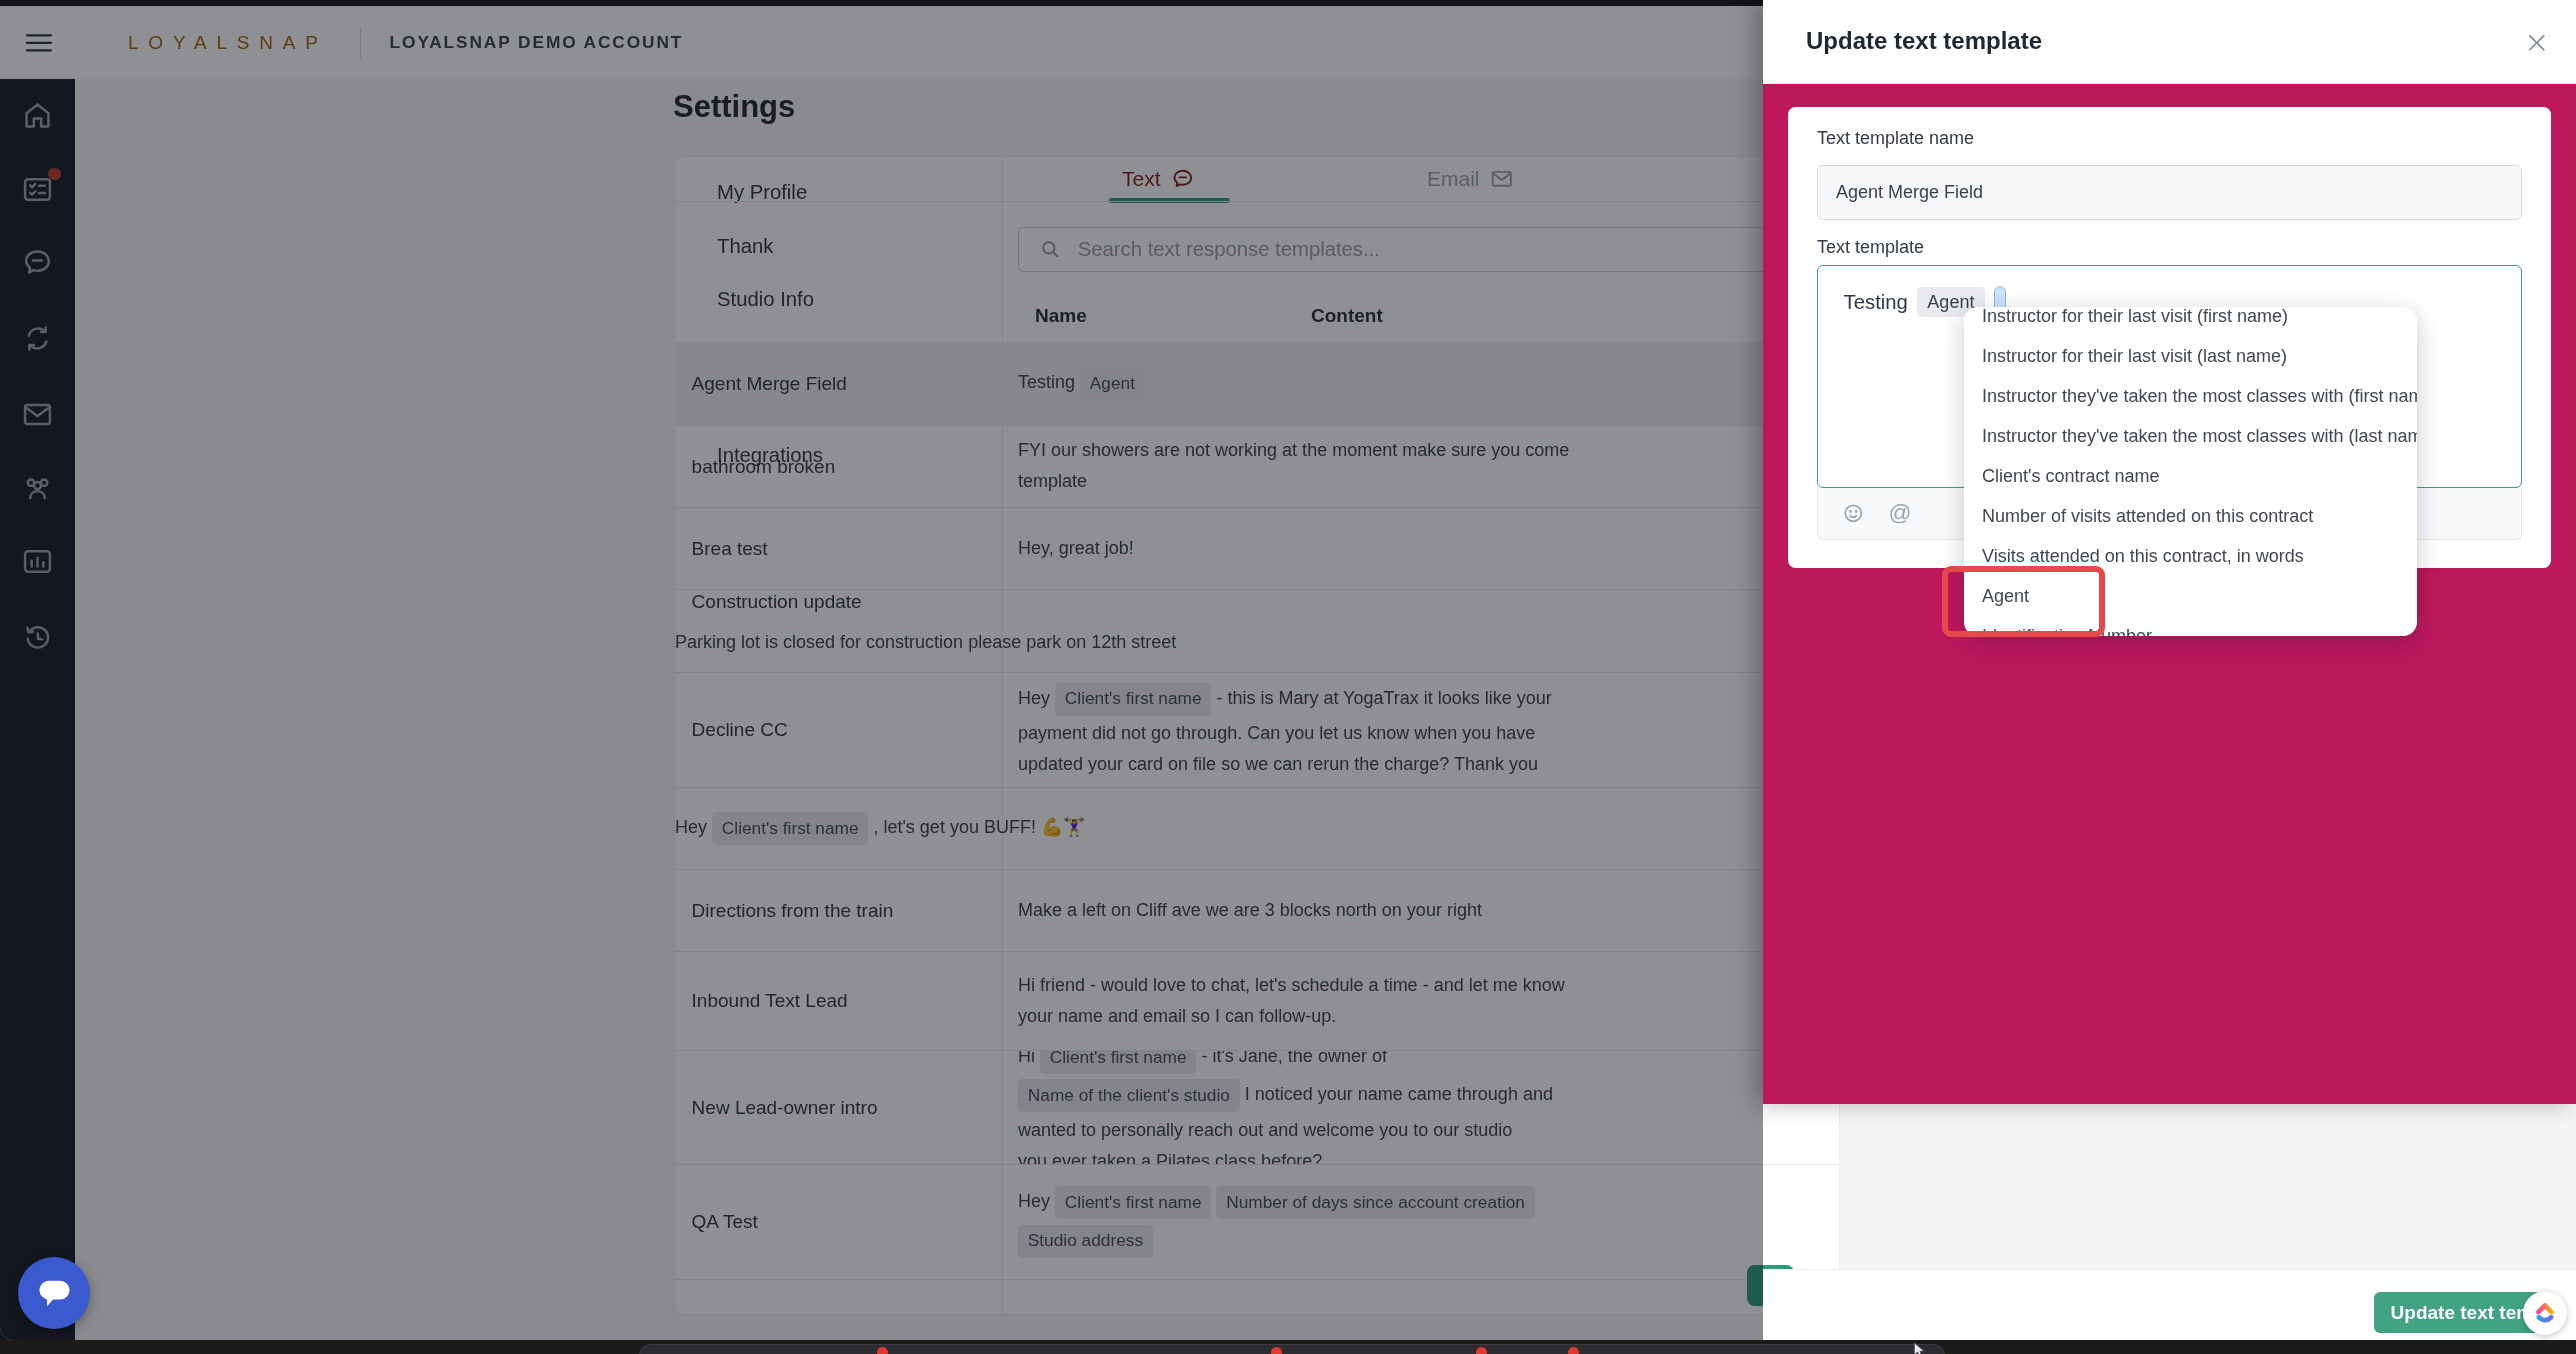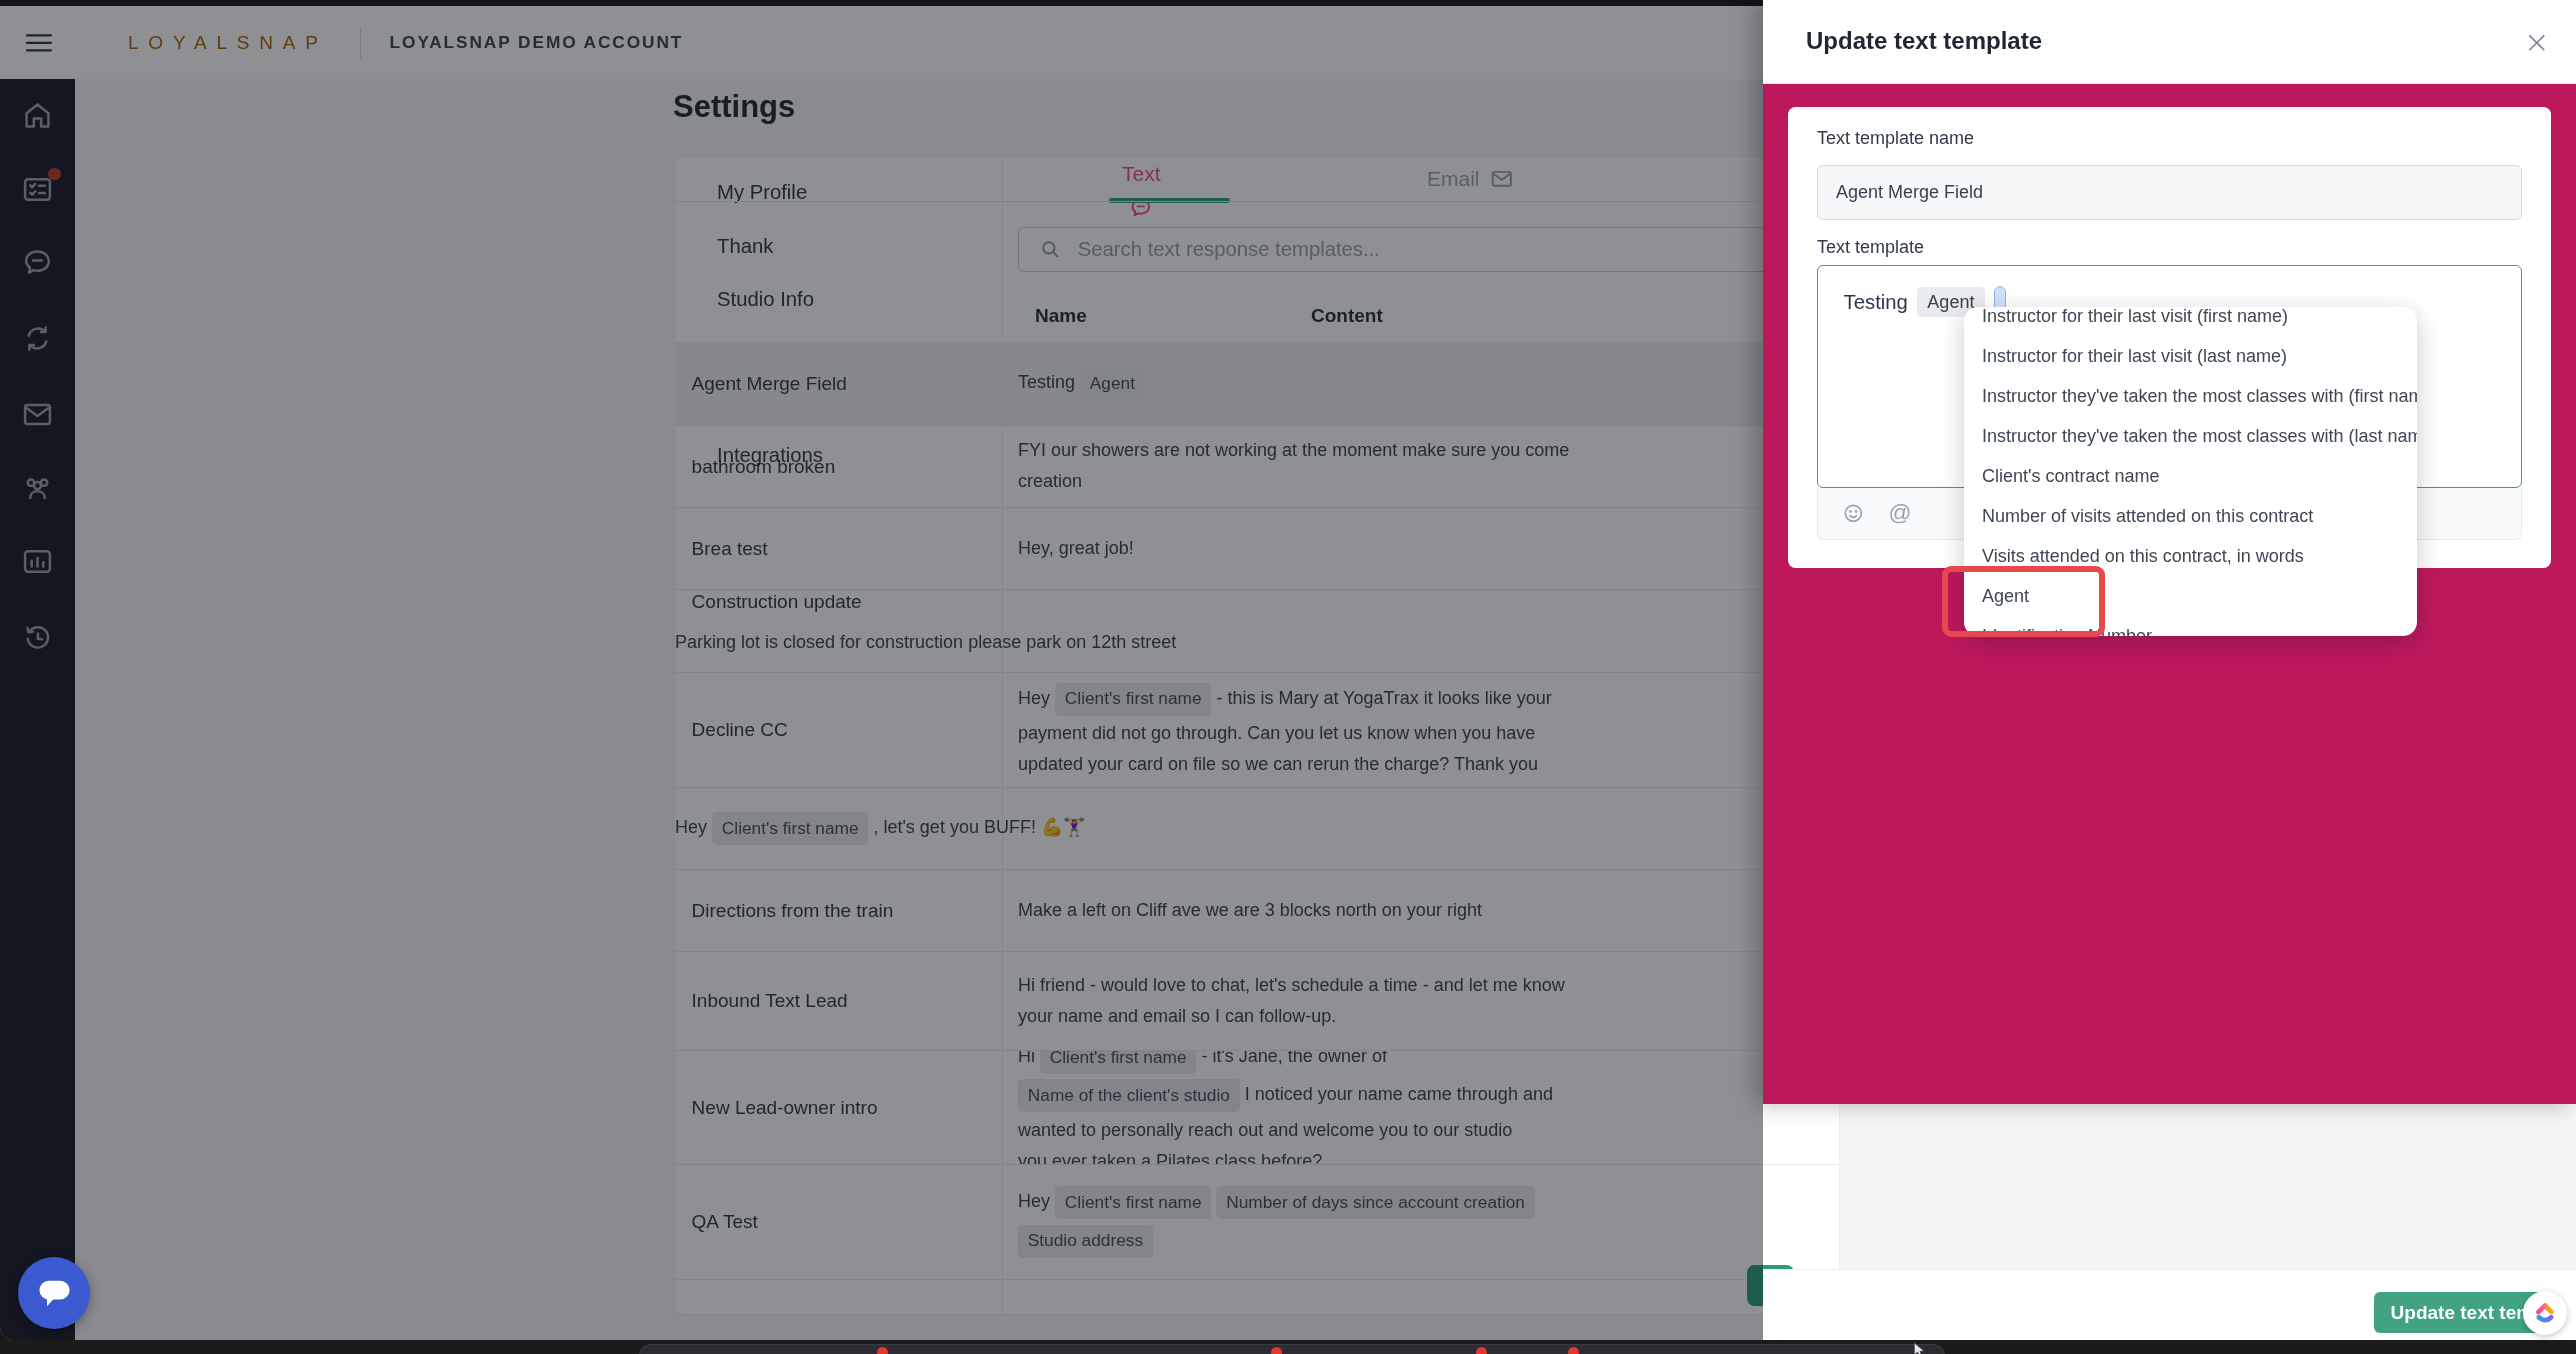--- a/index.html
+++ b/index.html
@@ -31,21 +31,21 @@
   #main-bg{left:75px;top:79px;width:2501px;height:1261px;background:#f4f5f7;}
   #settings-title{left:673px;top:89px;font-size:31px;font-weight:700;color:#20262f;}
   #settings-card{left:675px;top:157px;width:1164px;height:1157px;background:#ffffff;border-radius:7.5px;box-shadow:0 0.8px 2.3px rgba(25,32,45,.07);}
   #menu-rule{left:327px;top:0;width:0.8px;height:1157px;background:#eceef1;}
   .menu-item{position:absolute;left:12px;width:309px;height:48px;border-radius:6px;display:flex;align-items:center;font-size:20.3px;color:#2d3441;cursor:pointer;}
   .menu-item span{margin-left:30px;}
   .menu-item.sel{background:#e7e9ed;font-weight:700;}
 
   
   .tab{position:absolute;top:4.5px;height:35px;display:flex;align-items:center;gap:9px;font-size:21px;color:#9aa1ac;cursor:pointer;}
-  .tab.active{color:#ec4899;flex-direction:column;}
+  .tab.active{color:#7f1d1d;}
   .tab svg{width:25.6px;height:25.6px;stroke:currentColor;fill:none;stroke-width:1.8;stroke-linecap:round;stroke-linejoin:round;}
   #tab-underline{left:434px;top:41px;width:121px;height:4.5px;background:var(--accent-green);border-radius:2.3px;}
   #tabs-sep{left:0px;top:44px;width:1164px;height:0.8px;background:#e6e8eb;}
 
   
   #search-box{left:343px;top:70px;width:821px;height:45px;border:0.8px solid #c9cdd3;border-radius:5.3px;display:flex;align-items:center;background:transparent;}
   #search-box svg{width:22.6px;height:22.6px;stroke:#8d939d;fill:none;stroke-width:2;margin-left:19.6px;}
   #search-input{border:none;outline:none;background:transparent;font-size:20.3px;color:#3b424e;margin-left:16.6px;width:678px;}
   #search-input::placeholder{color:#969da7;}
 
@@ -251,21 +251,21 @@
           <div class="cell-content">
             <div class="cline">Testing <span class="chip">Agent</span></div>
           </div>
         </div>
         <div class="row" style="top: 84px; height: 82px;">
           <div class="cell-name">
             <span>bathroom broken</span>
           </div>
           <div class="cell-content">
             <div class="cline">FYI our showers are not working at the moment make sure you come</div>
-            <div class="cline">creation</div>
+            <div class="cline">template</div>
           </div>
         </div>
         <div class="row" style="top: 166px; height: 82px;">
           <div class="cell-name">
             <span>Brea test</span>
           </div>
           <div class="cell-content">
             <div class="cline">Hey, great job!</div>
           </div>
         </div>

